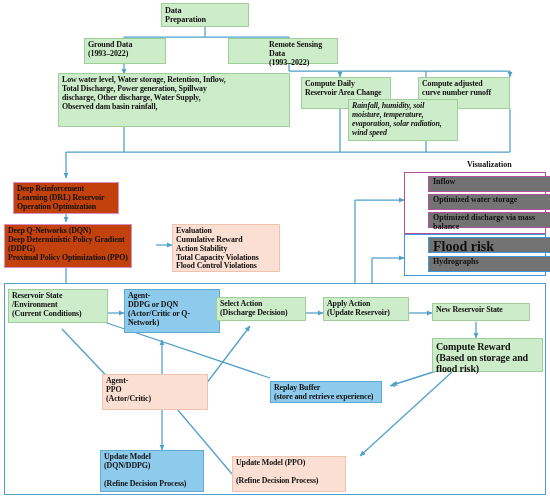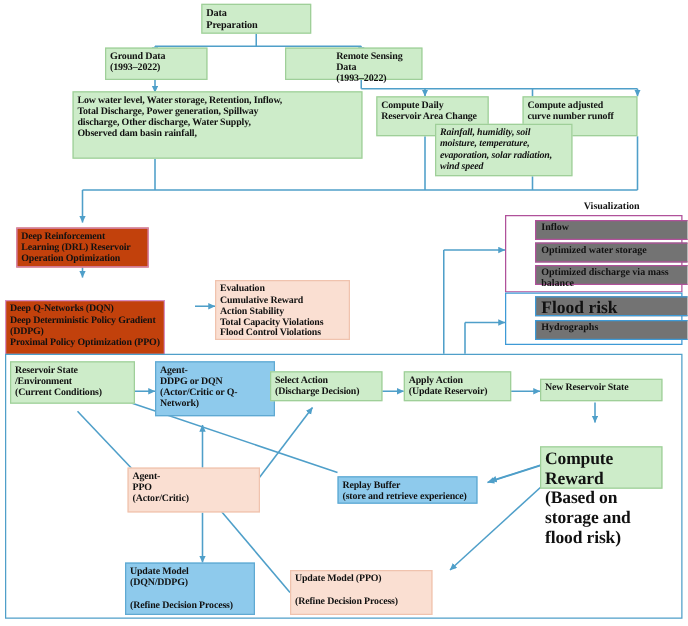--- a/index.html
+++ b/index.html
@@ -125,21 +125,21 @@
   <div class="node green" style="left:58px;top:73px;width:232px;height:54px;font-size:7.9px;">Low water level, Water storage, Retention, Inflow,<br>Total Discharge, Power generation, Spillway<br>discharge, Other discharge, Water Supply,<br>Observed dam basin rainfall,</div>
 
   <div class="node green" style="left:301px;top:77px;width:90px;height:32px;font-size:7.9px;">Compute Daily<br>Reservoir Area Change</div>
 
   <div class="node green" style="left:418px;top:77px;width:92px;height:32px;font-size:7.9px;">Compute adjusted<br>curve number runoff</div>
 
   <div class="node green" style="left:348px;top:99px;width:110px;height:42px;font-size:7.9px;font-style:italic;">Rainfall, humidity, soil<br>moisture, temperature,<br>evaporation, solar radiation,<br>wind speed</div>
 
   <div class="node pink" style="left:13px;top:182px;width:106px;height:32px;font-size:7.9px;">Deep Reinforcement<br>Learning  (DRL) Reservoir<br>Operation Optimization</div>
 
-  <div class="node pink" style="left:4px;top:224px;width:128px;height:44px;font-size:7.9px;margin-top:16px;">Deep Q-Networks (DQN)<br>Deep Deterministic Policy Gradient<br>(DDPG)<br>Proximal Policy Optimization (PPO)</div>
+  <div class="node pink" style="left:4px;top:224px;width:128px;height:44px;font-size:7.9px;">Deep Q-Networks (DQN)<br>Deep Deterministic Policy Gradient<br>(DDPG)<br>Proximal Policy Optimization (PPO)</div>
 
   <div class="node peach" style="left:172px;top:224px;width:108px;height:48px;font-size:7.9px;">Evaluation<br>Cumulative Reward<br>Action Stability<br>Total Capacity Violations<br>Flood Control Violations</div>
 
   <div class="viz-title" style="left:455px;top:160px;font-size:8px;">Visualization</div>
 
   <div class="vizbox viz-pink" style="left:404px;top:172px;width:142px;height:62px;"></div>
 
   <div class="vizitem pinkline" style="left:408px;top:176px;width:134px;height:16px;font-size:8px;">Inflow</div>
   <div class="vizitem pinkline" style="left:408px;top:194px;width:134px;height:16px;font-size:8px;">Optimized water storage</div>
   <div class="vizitem pinkline" style="left:408px;top:212px;width:134px;height:16px;font-size:8px;">Optimized discharge via mass balance</div>
@@ -154,21 +154,21 @@
   <div class="node green" style="left:8px;top:289px;width:100px;height:34px;font-size:7.9px;">Reservoir State<br>/Environment<br>(Current Conditions)</div>
 
   <div class="node blue" style="left:124px;top:289px;width:96px;height:44px;font-size:7.9px;">Agent-<br>DDPG or DQN<br>(Actor/Critic or Q-<br>Network)</div>
 
   <div class="node green" style="left:216px;top:297px;width:90px;height:24px;font-size:7.9px;">Select Action<br>(Discharge Decision)</div>
 
   <div class="node green" style="left:432px;top:303px;width:98px;height:18px;font-size:7.9px;">New Reservoir State</div>
 
   <div class="node green" style="left:323px;top:297px;width:86px;height:24px;font-size:7.9px;">Apply Action<br>(Update Reservoir)</div>
 
-  <div class="node green" style="left:432px;top:338px;width:98px;height:34px;font-size:14px;margin-top:19px;">Compute Reward<br>(Based on storage and<br>flood risk)</div>
+  <div class="node green" style="left:432px;top:338px;width:111px;height:34px;font-size:10px;">Compute Reward<br>(Based on storage and<br>flood risk)</div>
 
   <div class="node peach" style="left:102px;top:374px;width:106px;height:36px;font-size:7.9px;">Agent-<br>PPO<br>(Actor/Critic)</div>
 
   <div class="node blue" style="left:270px;top:381px;width:112px;height:22px;font-size:7.9px;">Replay Buffer<br>(store and retrieve experience)</div>
 
   <div class="node blue" style="left:100px;top:450px;width:104px;height:42px;font-size:7.9px;">Update Model<br>(DQN/DDPG)<br><br>(Refine Decision Process)</div>
 
   <div class="node peach" style="left:232px;top:456px;width:114px;height:36px;font-size:7.9px;">Update Model (PPO)<br><br>(Refine Decision Process)</div>
 
 </div>

